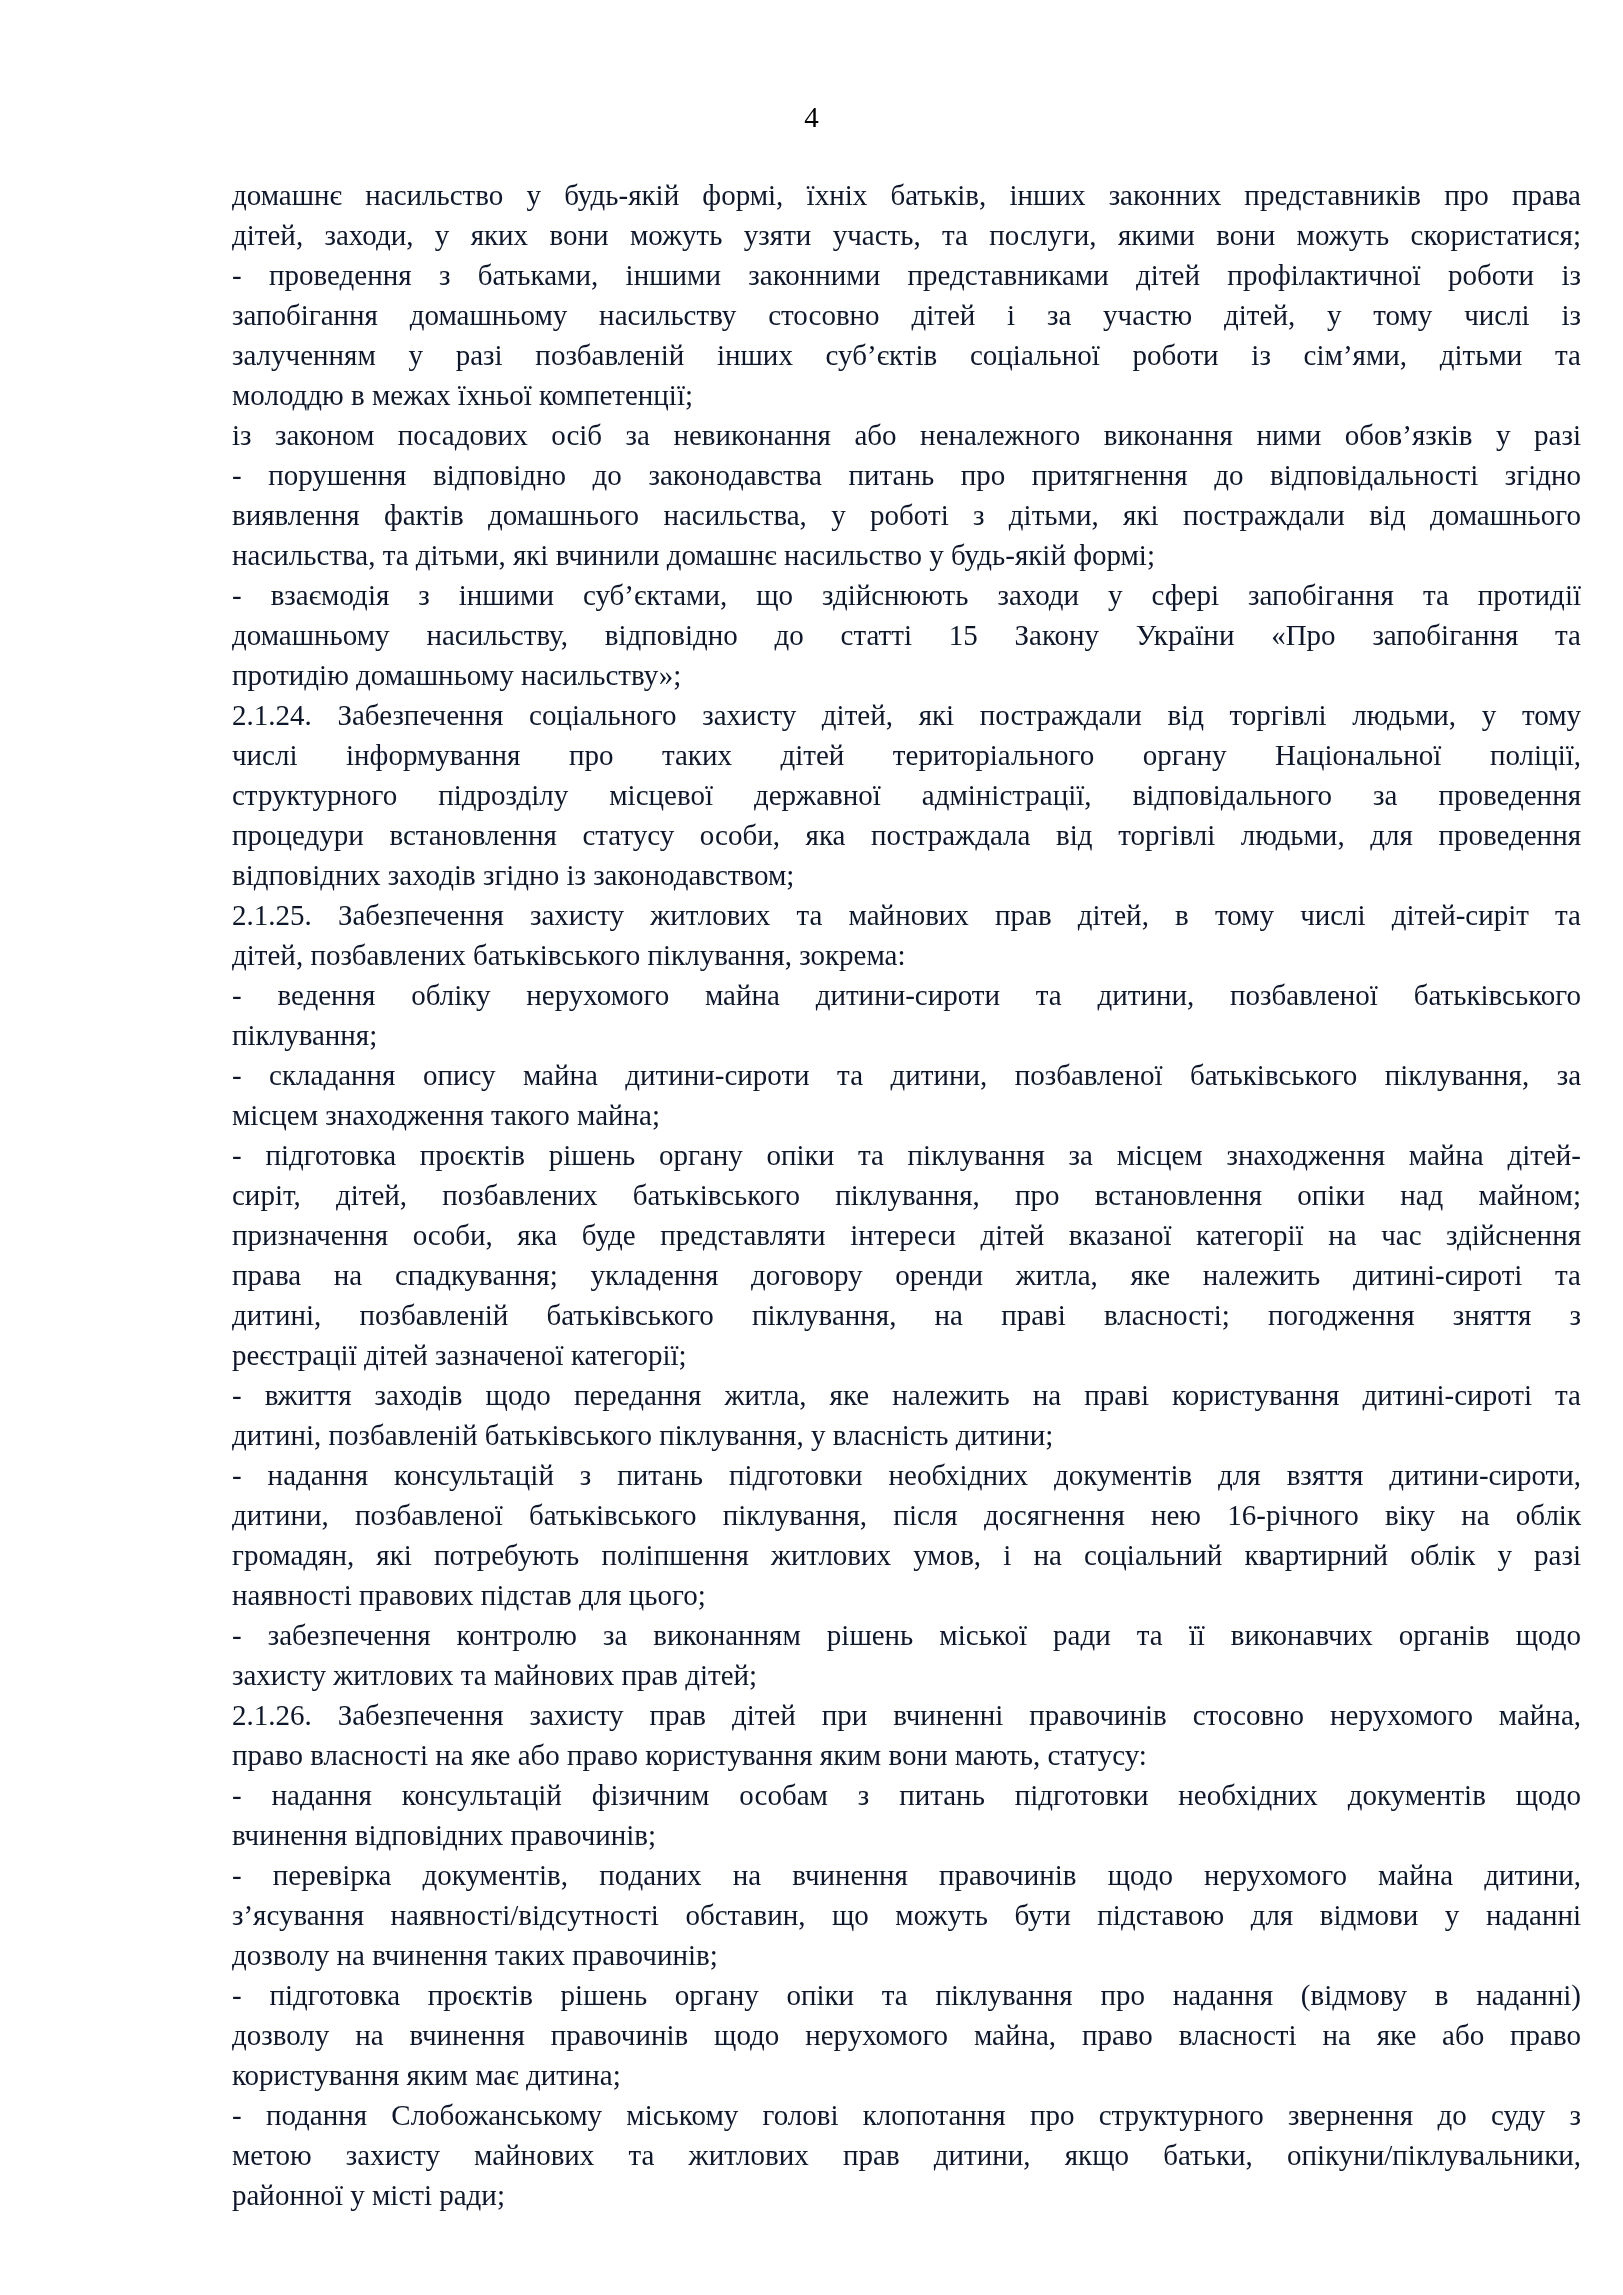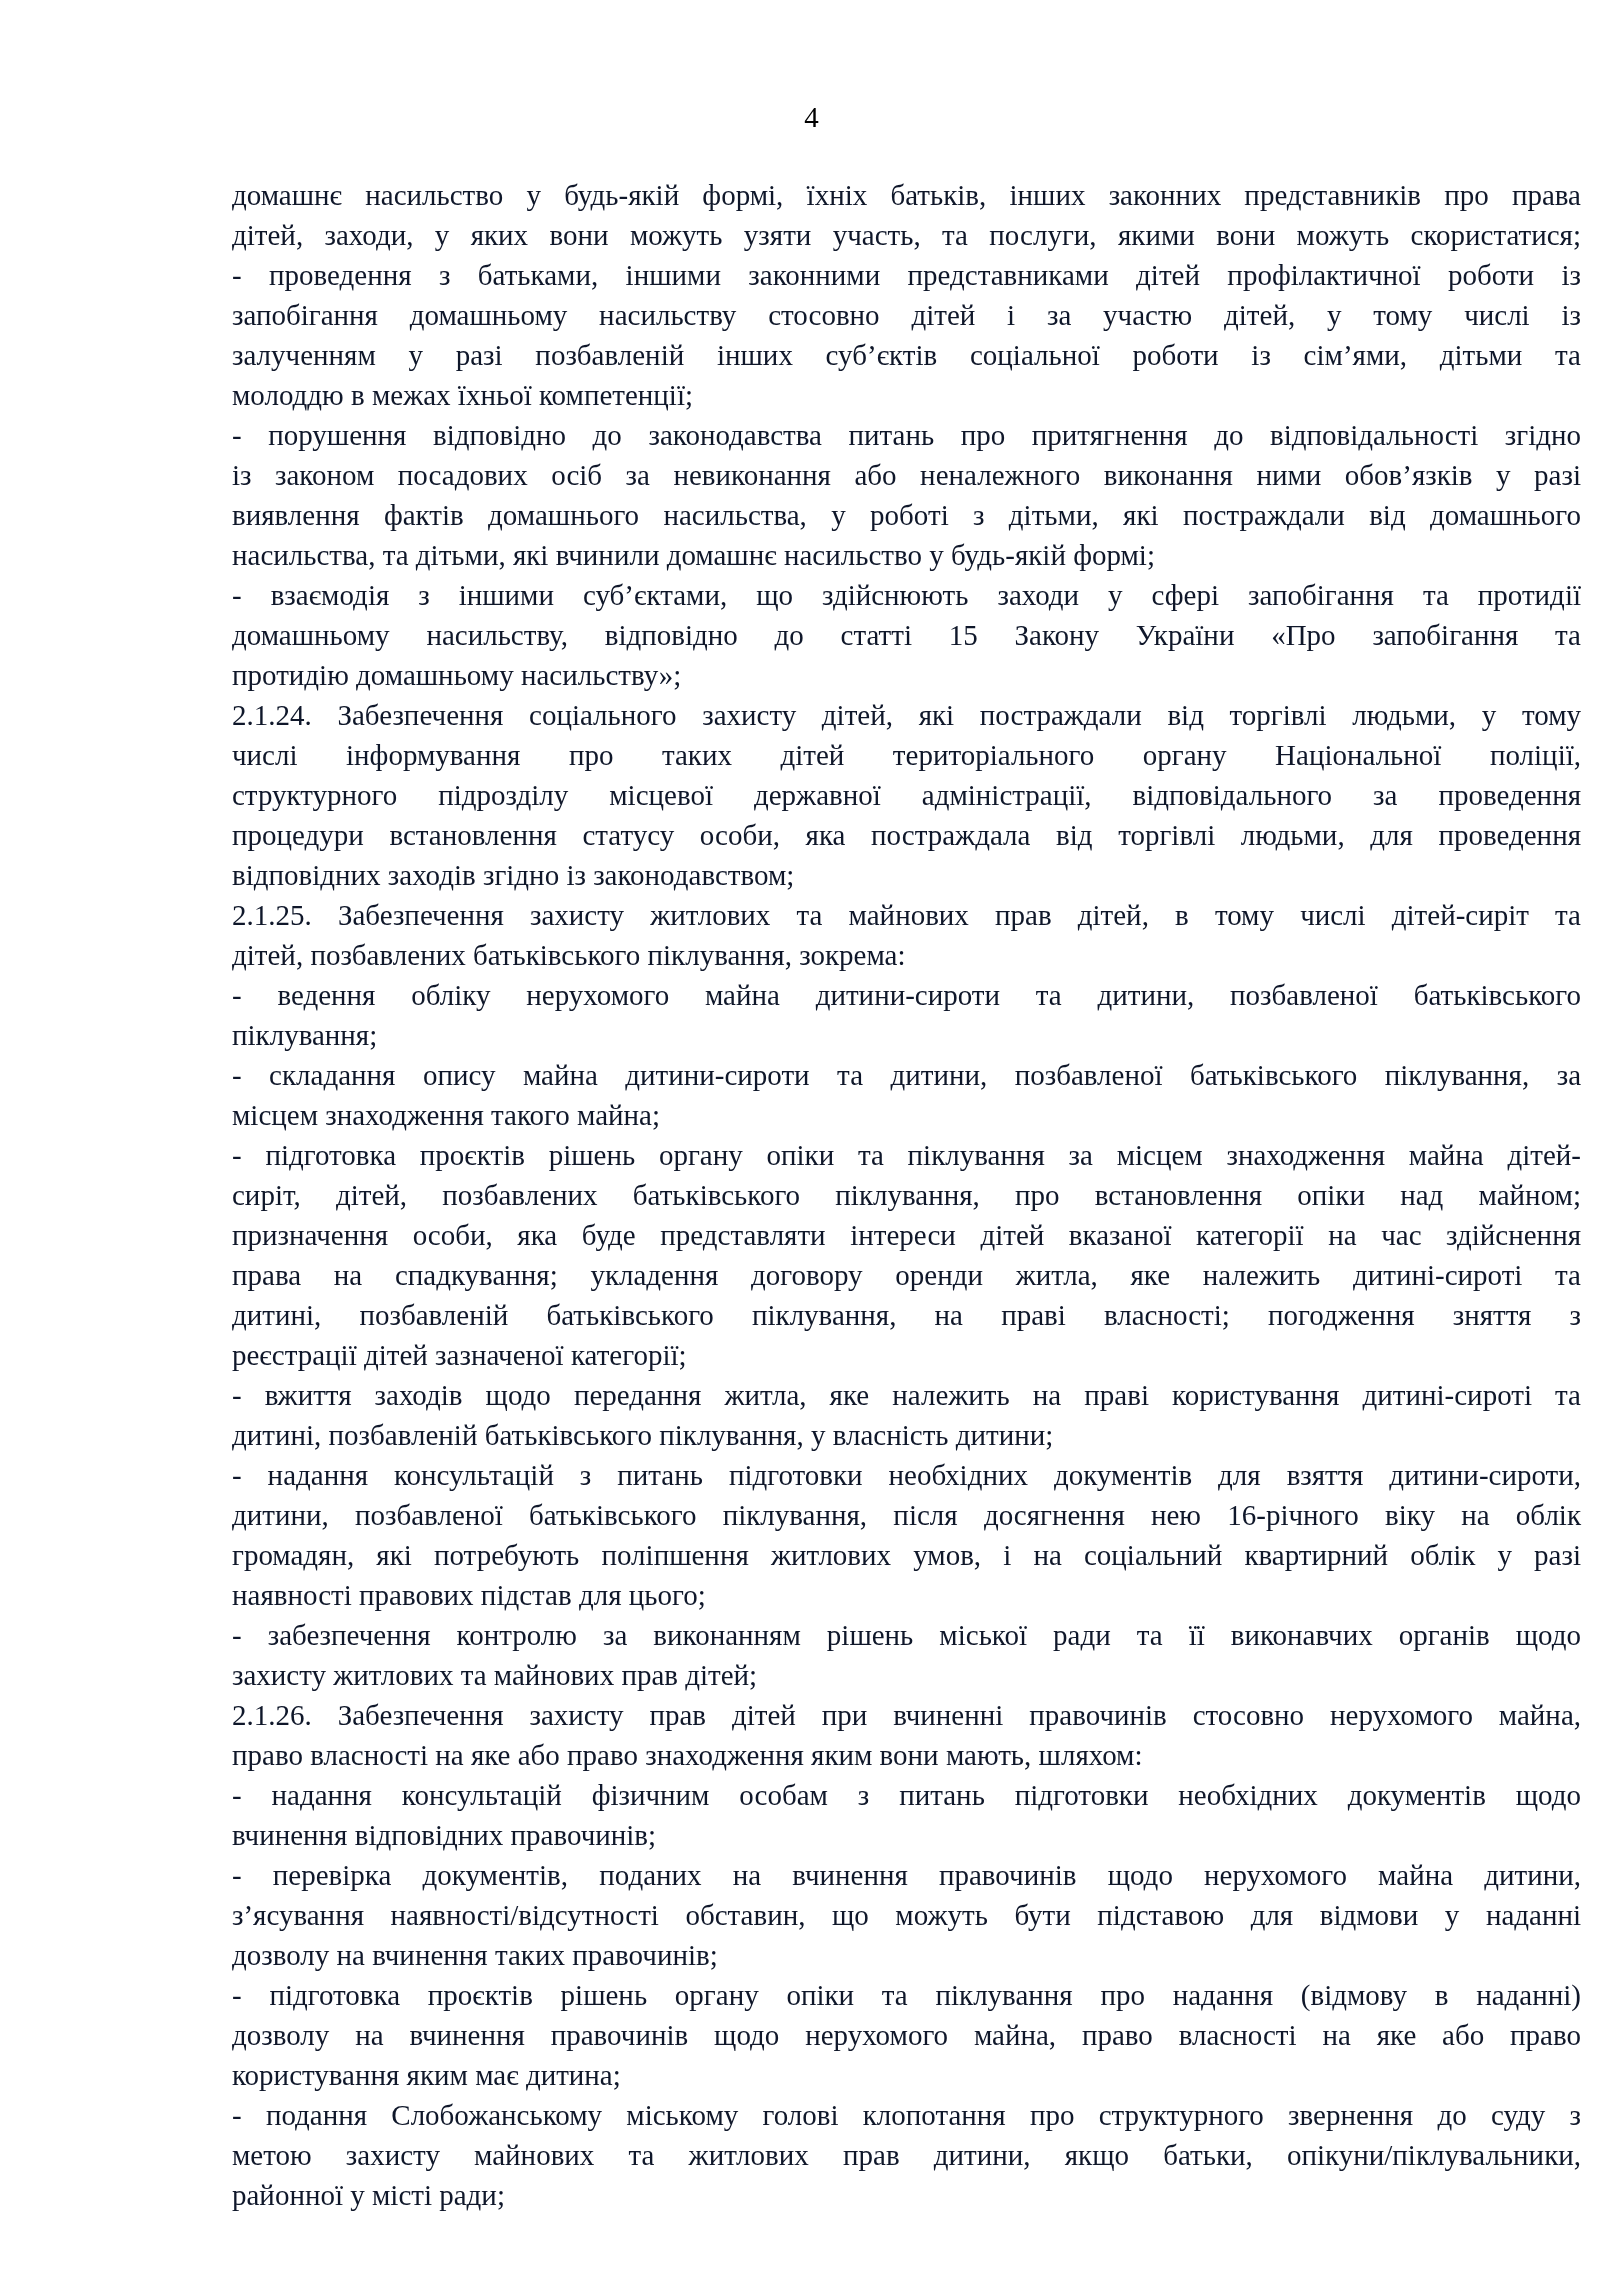--- a/index.html
+++ b/index.html
@@ -23,22 +23,22 @@
 
 <div class="page-number">4</div>
 
 <div class="body-text" id="body-text">
     <div class="line">домашнє насильство у будь-якій формі, їхніх батьків, інших законних представників про права</div>
     <div class="line">дітей, заходи, у яких вони можуть узяти участь, та послуги, якими вони можуть скористатися;</div>
     <div class="line">- проведення з батьками, іншими законними представниками дітей профілактичної роботи із</div>
     <div class="line">запобігання домашньому насильству стосовно дітей і за участю дітей, у тому числі із</div>
     <div class="line">залученням у разі позбавленій інших суб’єктів соціальної роботи із сім’ями, дітьми та</div>
     <div class="line last">молоддю в межах їхньої компетенції;</div>
+    <div class="line">із законом посадових осіб за невиконання або неналежного виконання ними обов’язків у разі</div>
     <div class="line">- порушення відповідно до законодавства питань про притягнення до відповідальності згідно</div>
-    <div class="line">із законом посадових осіб за невиконання або неналежного виконання ними обов’язків у разі</div>
     <div class="line">виявлення фактів домашнього насильства, у роботі з дітьми, які постраждали від домашнього</div>
     <div class="line last">насильства, та дітьми, які вчинили домашнє насильство у будь-якій формі;</div>
     <div class="line">- взаємодія з іншими суб’єктами, що здійснюють заходи у сфері запобігання та протидії</div>
     <div class="line">домашньому насильству, відповідно до статті 15 Закону України «Про запобігання та</div>
     <div class="line last">протидію домашньому насильству»;</div>
     <div class="line">2.1.24. Забезпечення соціального захисту дітей, які постраждали від торгівлі людьми, у тому</div>
     <div class="line">числі інформування про таких дітей територіального органу Національної поліції,</div>
     <div class="line">структурного підрозділу місцевої державної адміністрації, відповідального за проведення</div>
     <div class="line">процедури встановлення статусу особи, яка постраждала від торгівлі людьми, для проведення</div>
     <div class="line last">відповідних заходів згідно із законодавством;</div>
@@ -56,21 +56,21 @@
     <div class="line last">реєстрації дітей зазначеної категорії;</div>
     <div class="line">- вжиття заходів щодо передання житла, яке належить на праві користування дитині-сироті та</div>
     <div class="line last">дитині, позбавленій батьківського піклування, у власність дитини;</div>
     <div class="line">- надання консультацій з питань підготовки необхідних документів для взяття дитини-сироти,</div>
     <div class="line">дитини, позбавленої батьківського піклування, після досягнення нею 16-річного віку на облік</div>
     <div class="line">громадян, які потребують поліпшення житлових умов, і на соціальний квартирний облік у разі</div>
     <div class="line last">наявності правових підстав для цього;</div>
     <div class="line">- забезпечення контролю за виконанням рішень міської ради та її виконавчих органів щодо</div>
     <div class="line last">захисту житлових та майнових прав дітей;</div>
     <div class="line">2.1.26. Забезпечення захисту прав дітей при вчиненні правочинів стосовно нерухомого майна,</div>
-    <div class="line last">право власності на яке або право знаходження яким вони мають, шляхом:</div>
+    <div class="line last">право власності на яке або право користування яким вони мають, статусу:</div>
     <div class="line">- надання консультацій фізичним особам з питань підготовки необхідних документів щодо</div>
     <div class="line last">вчинення відповідних правочинів;</div>
     <div class="line">- перевірка документів, поданих на вчинення правочинів щодо нерухомого майна дитини,</div>
     <div class="line">з’ясування наявності/відсутності обставин, що можуть бути підставою для відмови у наданні</div>
     <div class="line last">дозволу на вчинення таких правочинів;</div>
     <div class="line">- підготовка проєктів рішень органу опіки та піклування про надання (відмову в наданні)</div>
     <div class="line">дозволу на вчинення правочинів щодо нерухомого майна, право власності на яке або право</div>
     <div class="line last">користування яким має дитина;</div>
     <div class="line">- подання Слобожанському міському голові клопотання про структурного звернення до суду з</div>
     <div class="line">метою захисту майнових та житлових прав дитини, якщо батьки, опікуни/піклувальники,</div>

